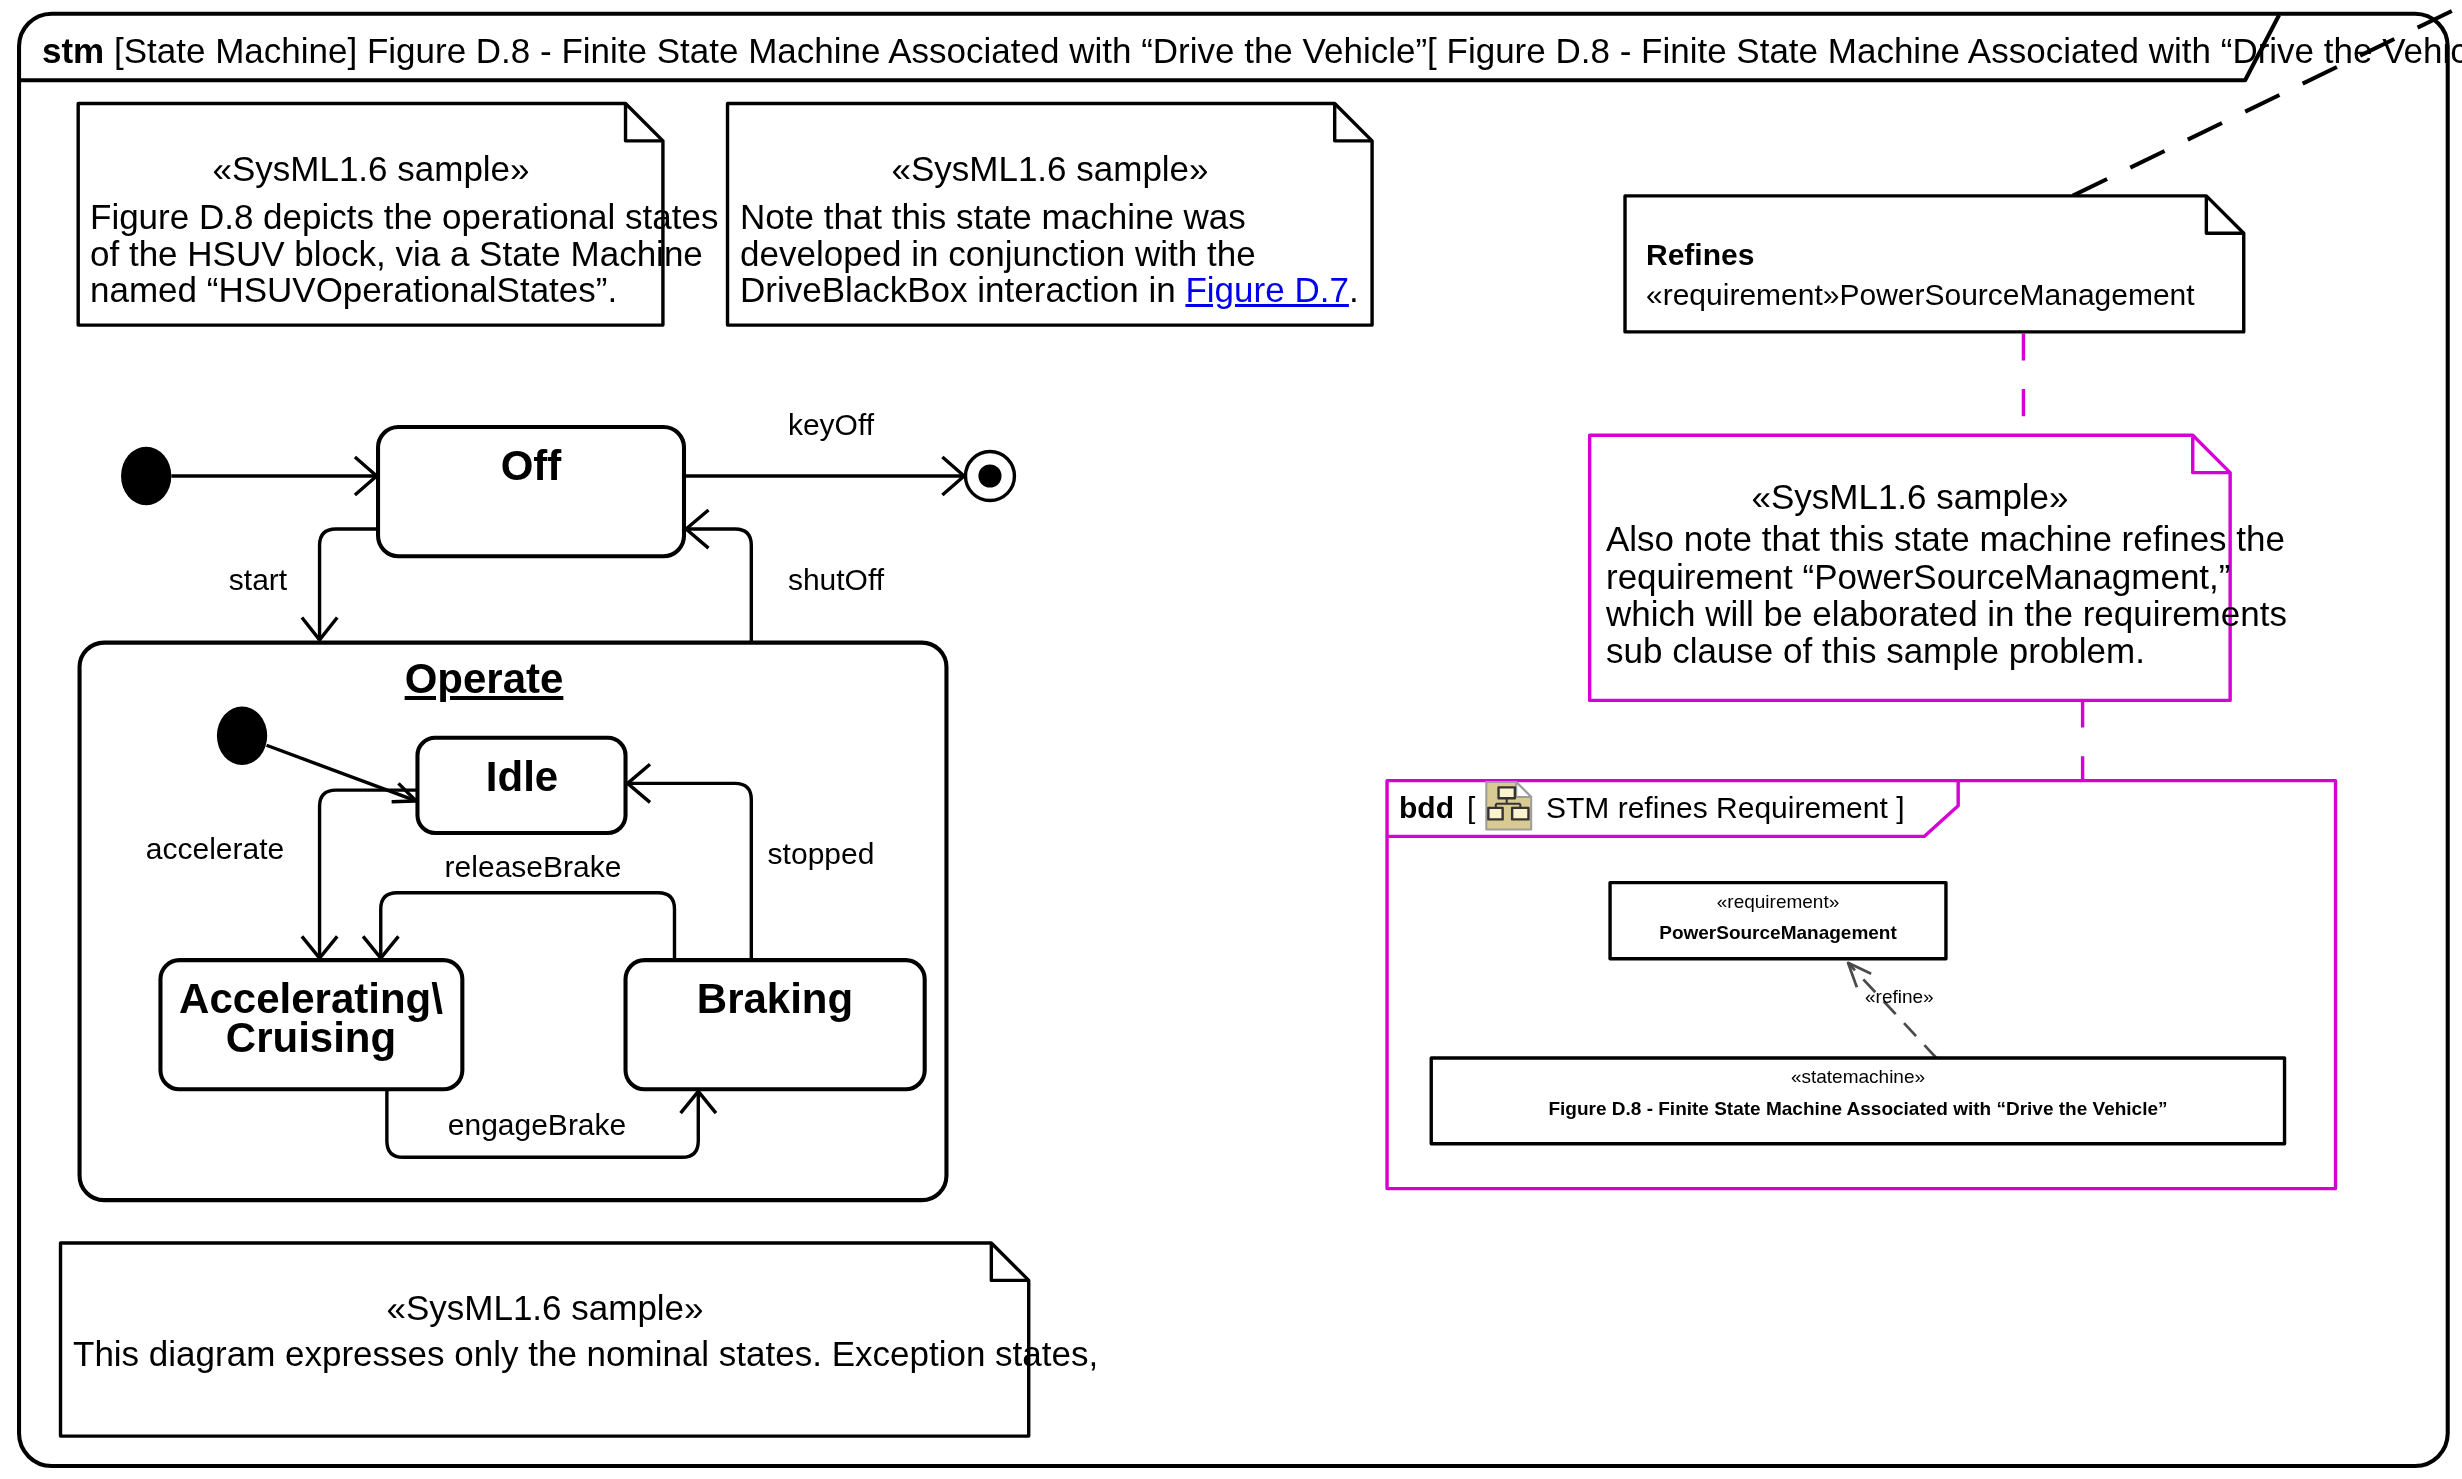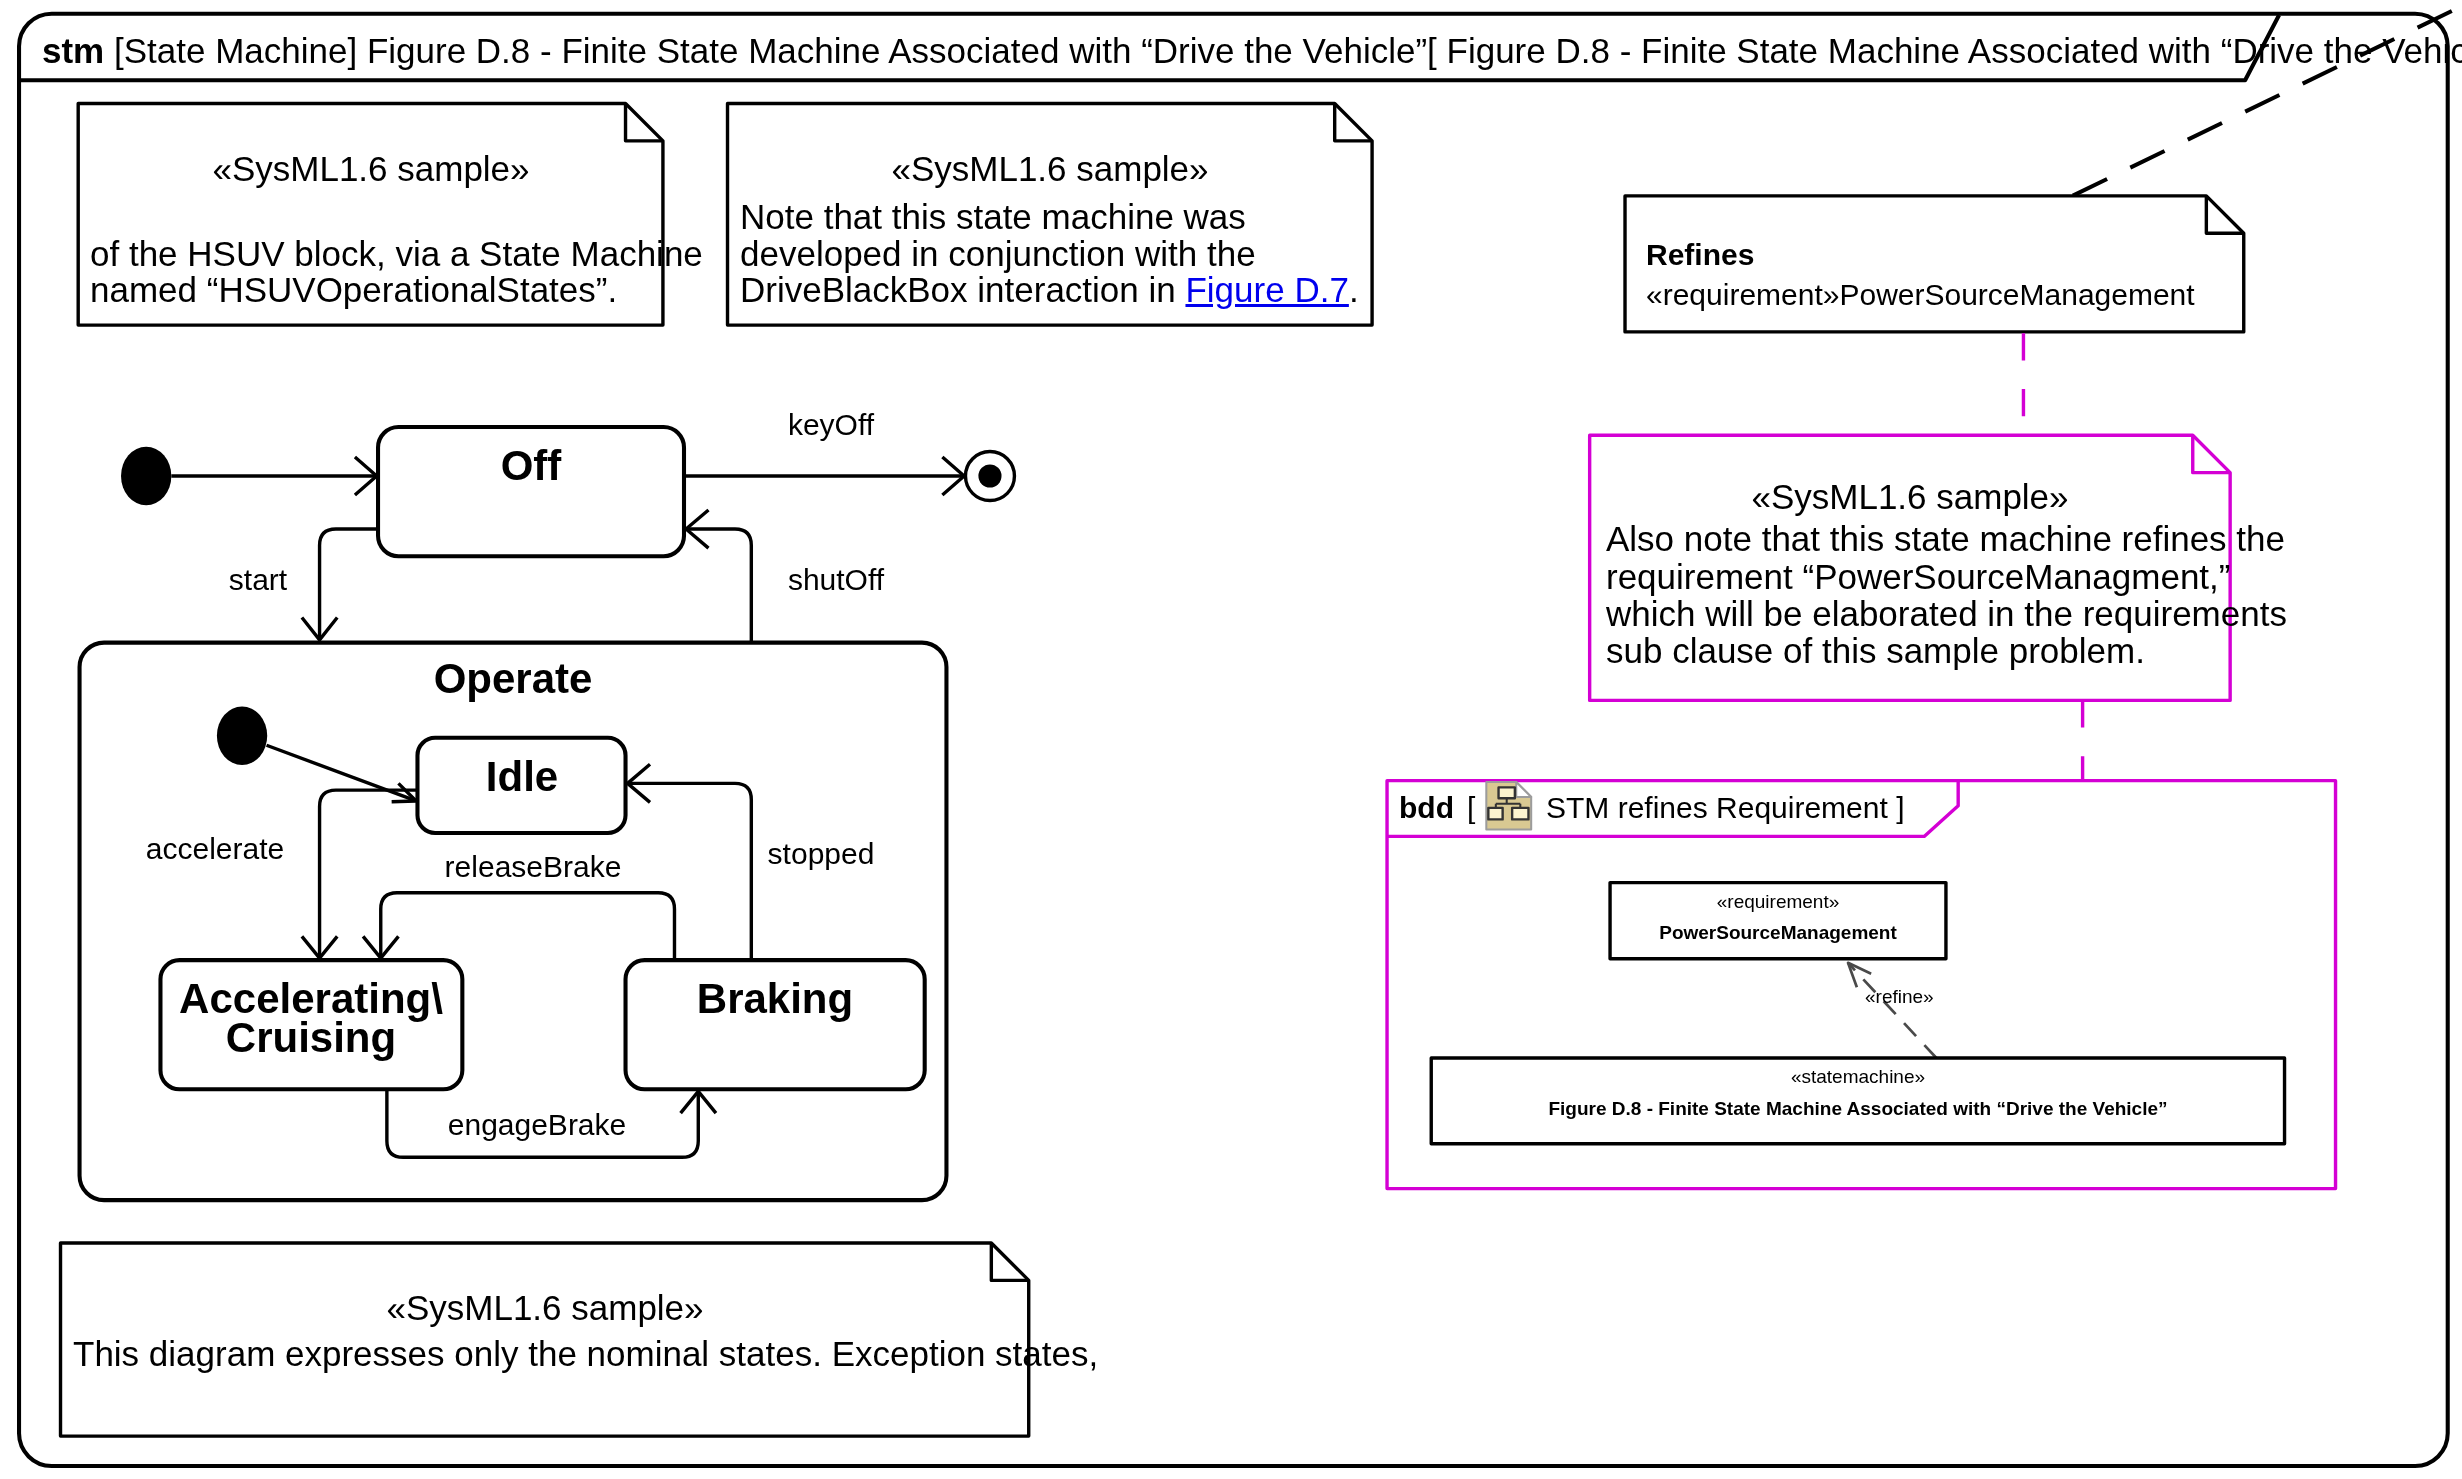--- a/index.html
+++ b/index.html
@@ -107,20 +107,21 @@
     <rect x="236" y="1412" width="444" height="190" rx="28" class="blk wfill" stroke-width="6"></rect>
     <rect x="920" y="1412" width="440" height="190" rx="28" class="blk wfill" stroke-width="6"></rect>
 
     <path d="M 569 1602 L 569 1678 Q 569 1702 593 1702 L 1003 1702 Q 1027 1702 1027 1678 L 1027 1608" class="blk nofill" stroke-width="5"></path>
     <path d="M 1001 1637 L 1027 1605 L 1053 1637" class="blk nofill" stroke-width="5"></path>
   </svg>
 
   <div class="t title" style="left:42px; top:30px;"><span class="b">stm</span><span> [State Machine] Figure D.8 - Finite State Machine Associated with “Drive the Vehicle”[ Figure D.8 - Finite State Machine Associated with “Drive the Vehicle”]</span></div>
 
   <div class="t c small" style="left:371px; top:148px;">«SysML1.6 sample»</div>
+  <div class="t small" style="left:90px; top:196px;">Figure D.8 depicts the operational states</div>
   <div class="t small" style="left:90px; top:233px;">of the HSUV block, via a State Machine</div>
   <div class="t small" style="left:90px; top:269px;">named “HSUVOperationalStates”.</div>
 
   <div class="t c small" style="left:1050px; top:148px;">«SysML1.6 sample»</div>
   <div class="t small" style="left:740px; top:196px;">Note that this state machine was</div>
   <div class="t small" style="left:740px; top:233px;">developed in conjunction with the</div>
   <div class="t small" style="left:740px; top:269px;"><span>DriveBlackBox interaction in </span><span class="link">Figure D.7</span><span>.</span></div>
 
   <div class="t b" style="left:1646px; top:237px;">Refines</div>
   <div class="t" style="left:1646px; top:277px;">«requirement»PowerSourceManagement</div>
@@ -140,21 +141,21 @@
 
   <div class="t tiny" style="left:1865px; top:986px;">«refine»</div>
 
   <div class="t c tiny" style="left:1858px; top:1066px;">«statemachine»</div>
   <div class="t c b tiny" style="left:1858px; top:1098px;">Figure D.8 - Finite State Machine Associated with “Drive the Vehicle”</div>
 
   <div class="t c small" style="left:545px; top:1287px;">«SysML1.6 sample»</div>
   <div class="t small" style="left:73px; top:1333px;">This diagram expresses only the nominal states. Exception states,</div>
 
   <div class="t c statename" style="left:531px; top:441px;">Off</div>
-  <div class="t c statename" style="left:513px; top:654px;">Operate</div>
+  <div class="t c statename" style="left:484px; top:654px;text-decoration:underline;">Operate</div>
   <div class="t c statename" style="left:522px; top:752px;">Idle</div>
   <div class="t c statename" style="left:311px; top:974px;">Accelerating\</div>
   <div class="t c statename" style="left:311px; top:1013px;">Cruising</div>
   <div class="t c statename" style="left:775px; top:974px;">Braking</div>
 
   <div class="t c" style="left:831px; top:407px;">keyOff</div>
   <div class="t c" style="left:258px; top:562px;">start</div>
   <div class="t c" style="left:836px; top:562px;">shutOff</div>
   <div class="t c" style="left:215px; top:831px;">accelerate</div>
   <div class="t c" style="left:533px; top:849px;">releaseBrake</div>

